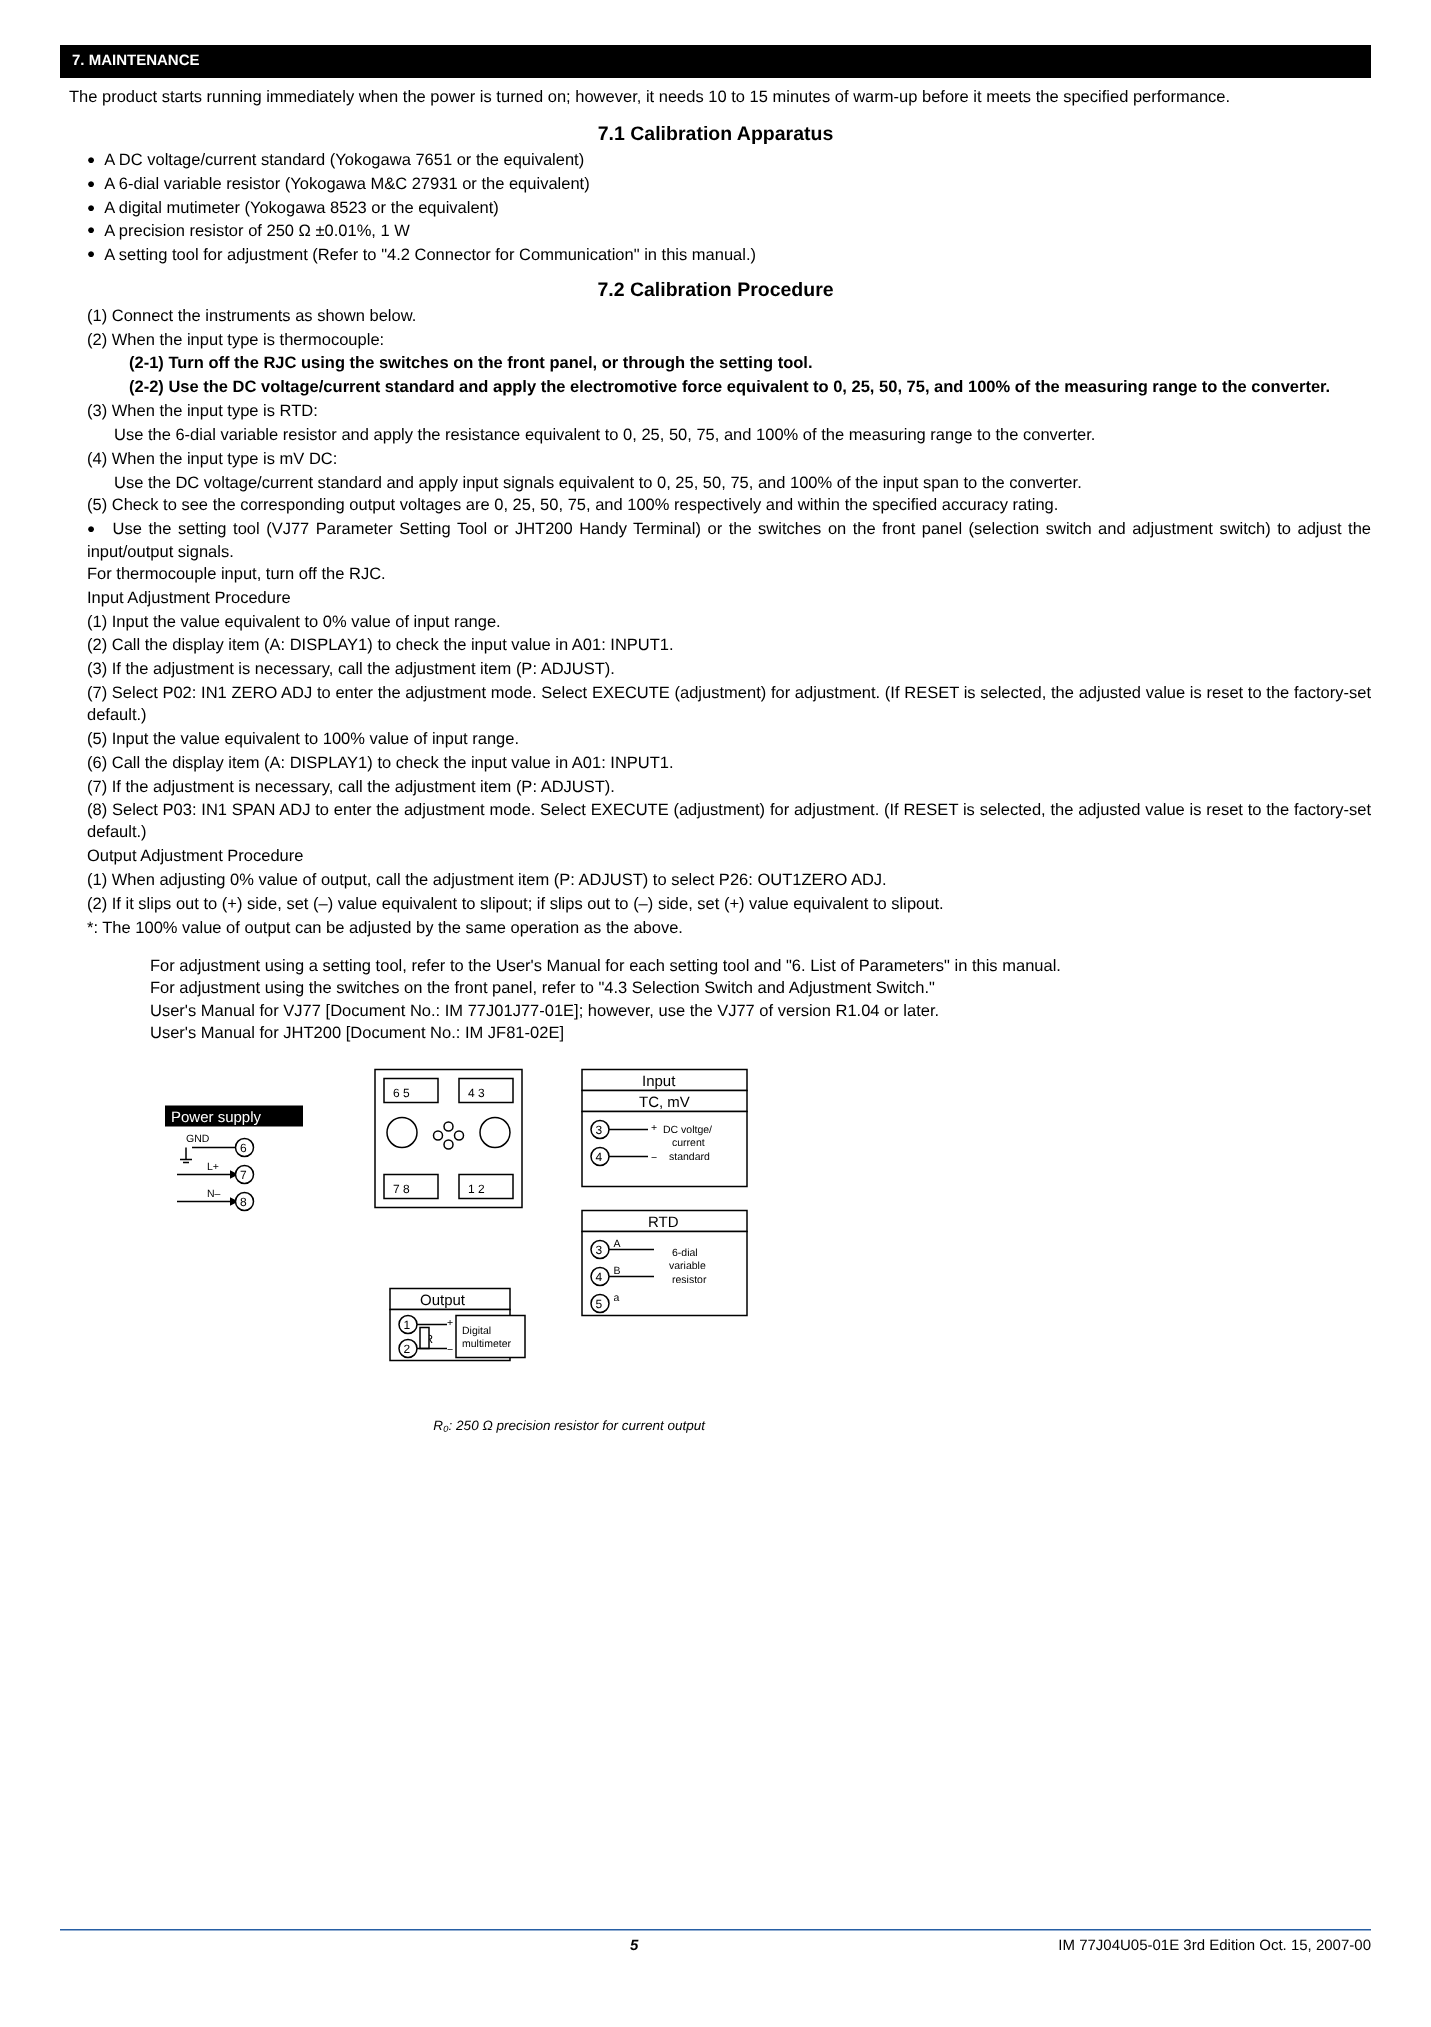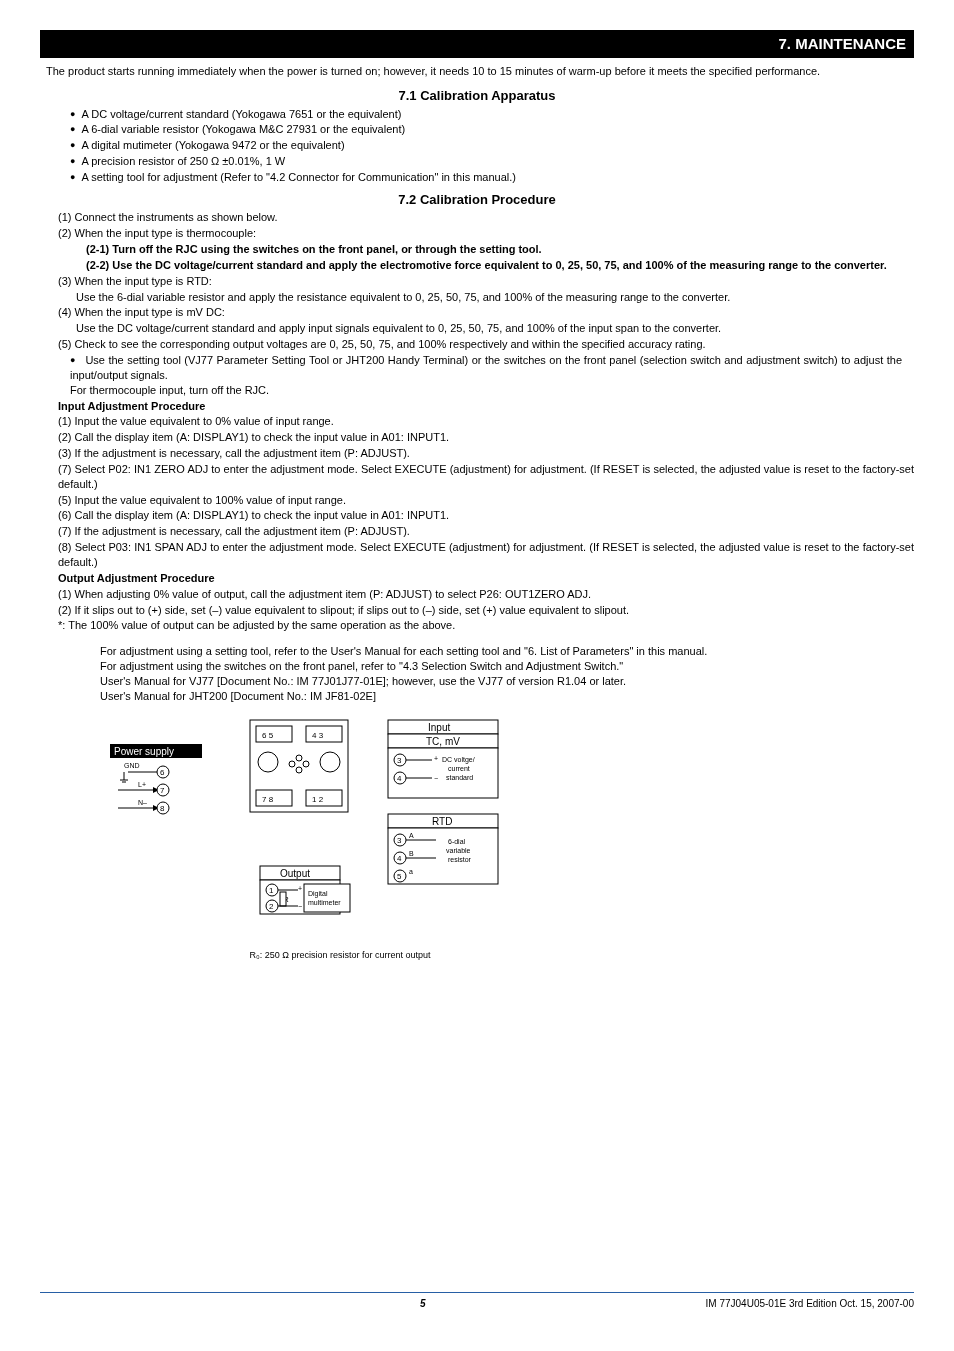--- a/index.html
+++ b/index.html
@@ -9,24 +9,23 @@
     padding: 30px 40px;
     width: 954px;
     box-sizing: border-box;
     color: #000;
     line-height: 1.35;
   }
   .section-header {
     background: #000;
     color: #fff;
     font-weight: bold;
-    font-size: 15px;
+    font-size: 10px;
     padding: 4px 8px;
     margin-bottom: 6px;
-    text-align: right;
   }
   .intro {
     margin: 4px 6px 8px 6px;
   }
   .sub-head {
     font-weight: bold;
     font-size: 13px;
     margin: 6px 0 2px 0;
     text-align: center;
   }
@@ -36,43 +35,44 @@
     margin: 0 0 0 18px;
   }
   .bullet-list li::before {
     content: "●";
     font-size: 9px;
     position: relative;
     top: -1px;
     margin-right: 6px;
   }
   .bullet-list li {
-    margin: 1px 12px;
+    margin: 1px 0;
   }
   .num-list {
     padding: 0 0 0 18px;
     margin: 0 0;
   }
   .num-list > div {
     margin: 1px 0;
   }
   .sub-num {
     padding-left: 28px;
     font-weight: bold;
   }
   .bold {
-    font-weight: bold;
+    font-weight: normal;
   }
   .diagram-wrap {
     margin: 10px 0 0 70px;
   }
   .diagram-caption {
     font-size: 9px;
-    text-align: center;
+    text-align: right;
     margin-top: 2px;
+    font-style: italic;
   }
   .footer-line {
     border-top: 1.5px solid #275fa5;
     margin-top: 330px;
     padding-top: 4px;
     display: flex;
     align-items: flex-start;
     font-size: 10px;
   }
   .footer-center {
@@ -89,21 +89,21 @@
 </head>
 <body>
 
 <div class="section-header">7. MAINTENANCE</div>
 <div class="intro">The product starts running immediately when the power is turned on; however, it needs 10 to 15 minutes of warm-up before it meets the specified performance.</div>
 
 <div class="sub-head">7.1    Calibration Apparatus</div>
 <ul class="bullet-list">
   <li>A DC voltage/current standard (Yokogawa 7651 or the equivalent)</li>
   <li>A 6-dial variable resistor (Yokogawa M&amp;C 27931 or the equivalent)</li>
-  <li>A digital mutimeter (Yokogawa 9472 or the equivalent)</li>
+  <li>A digital mutimeter (Yokogawa 8523 or the equivalent)</li>
   <li>A precision resistor of 250 Ω ±0.01%, 1 W</li>
   <li>A setting tool for adjustment (Refer to "4.2 Connector for Communication" in this manual.)</li>
 </ul>
 
 <div class="sub-head">7.2    Calibration Procedure</div>
 <div class="num-list">
   <div>(1) Connect the instruments as shown below.</div>
   <div>(2) When the input type is thermocouple:</div>
   <div class="sub-num">(2-1) Turn off the RJC using the switches on the front panel, or through the setting tool.</div>
   <div class="sub-num" style="text-align: justify;">(2-2) Use the DC voltage/current standard and apply the electromotive force equivalent to 0, 25, 50, 75, and 100% of the measuring range to the converter.</div>

